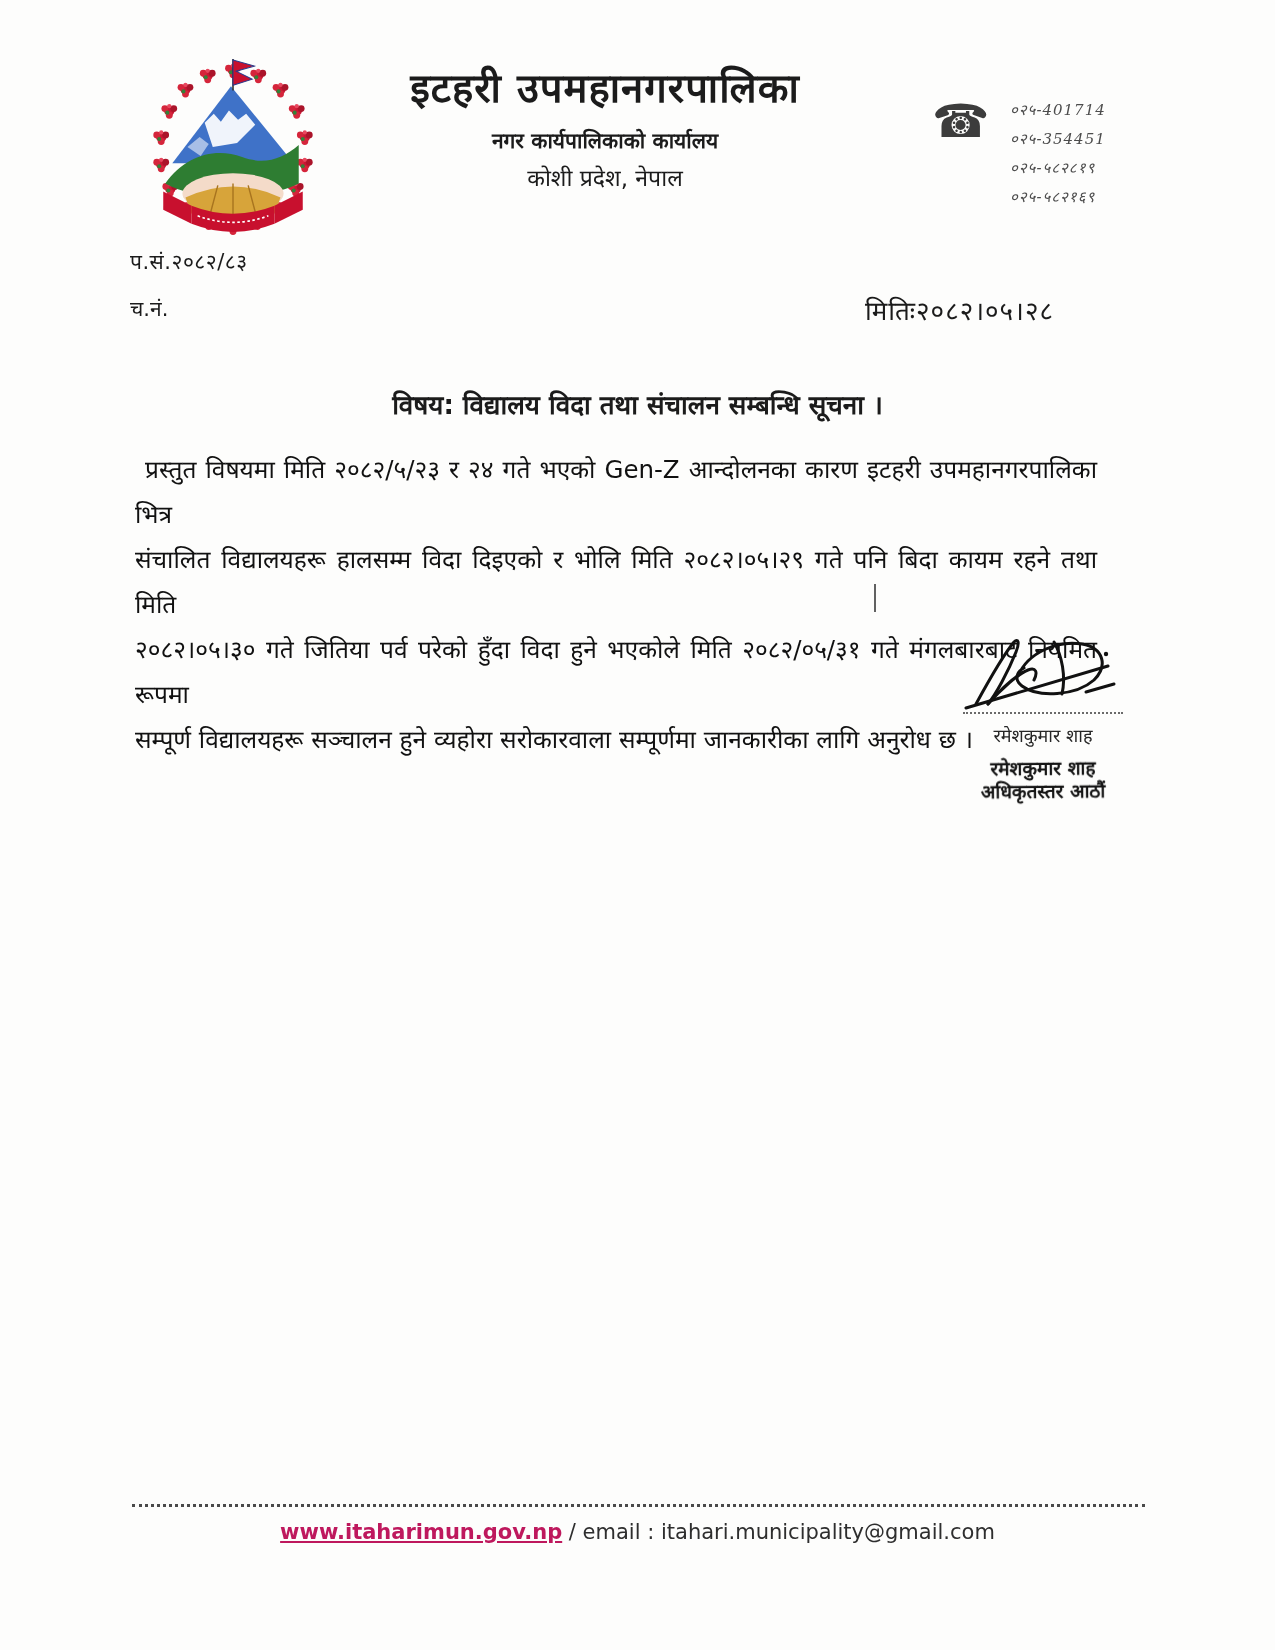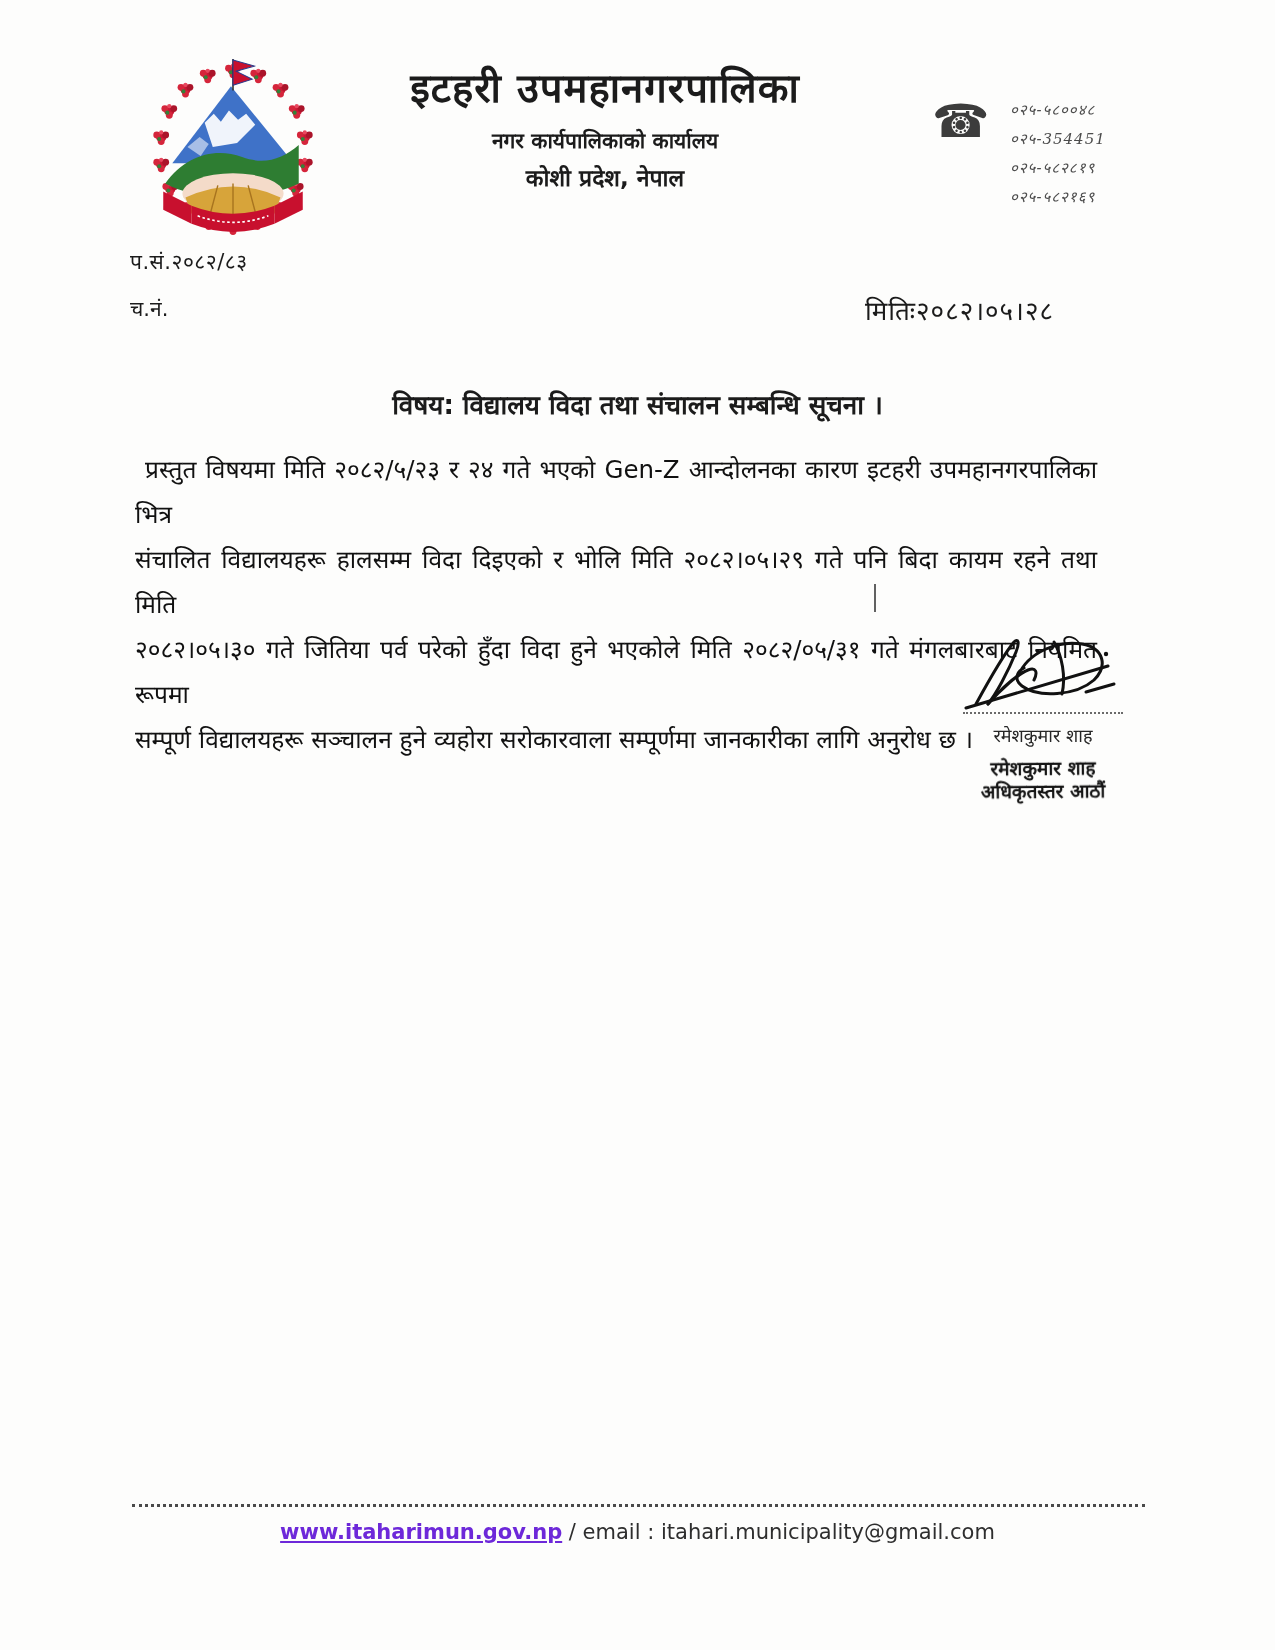--- a/index.html
+++ b/index.html
@@ -11,21 +11,21 @@
     font-family:"DejaVu Sans","Liberation Sans",sans-serif;
     color:#1b1b1b;
     overflow:hidden;
   }
   
   .logo{position:absolute;left:146px;top:56px;width:174px;height:180px;}
   .head-center{position:absolute;left:300px;top:66px;width:610px;text-align:center;}
   .muni-title{font-size:40px;font-weight:700;letter-spacing:1px;margin:0;line-height:1.1;}
   .office-title{font-size:21px;font-weight:700;margin-top:16px;}
   .addr-line{font-size:23px;margin-top:12px;}
-  .prov-line{font-size:23px;margin-top:7px;font-weight:bold;}
+  .prov-line{font-size:23px;margin-top:7px;}
   .phone-block{position:absolute;left:928px;top:84px;width:230px;}
   .phone-icon{position:absolute;left:4px;top:14px;font-size:46px;color:#3c3c3c;line-height:1;}
   .phone-list{position:absolute;left:82px;top:12px;}
   .phone-num{
     font-family:"DejaVu Serif","Liberation Serif",serif;
     font-style:italic;font-size:15px;color:#4c4c4c;
     height:29px;line-height:29px;letter-spacing:1px;
   }
   
   .ref-block{position:absolute;left:130px;top:250px;font-size:21px;line-height:1.2;}
@@ -46,21 +46,21 @@
   .sig-block{position:absolute;left:938px;top:632px;width:210px;text-align:center;}
   .sig-scribble{display:block;margin:0 auto;}
   .sig-dots{width:160px;margin:0 auto;border-bottom:2.5px dotted #6a6a6a;}
   .sig-name{font-size:18px;margin-top:9px;color:#262626;}
   .stamp{margin-top:10px;font-weight:800;font-size:19px;line-height:1.2;
     color:#151515;filter:blur(0.55px);transform:rotate(-0.5deg);}
   
   .footer-rule{position:absolute;left:132px;right:130px;top:1504px;border-top:3px dotted #4a4a4a;}
   .footer-line{position:absolute;left:0;top:1520px;width:100%;text-align:center;
     font-size:21px;color:#2e2e2e;}
-  .site-link{color:#6d28d9;text-decoration:underline;font-weight:600;cursor:pointer;}
+  .site-link{color:#be185d;text-decoration:underline;font-weight:600;cursor:pointer;}
   .email-part{color:#2e2e2e;}
 </style>
 </head>
 <body>
 
 <div class="page">
 
   <div class="logo">
     <svg width="174" height="180" viewBox="0 0 170 178">
       <defs>
@@ -121,21 +121,21 @@
 
   <div class="head-center">
     <div class="muni-title">इटहरी उपमहानगरपालिका</div>
     <div class="office-title">नगर कार्यपालिकाको कार्यालय</div>
     <div class="prov-line">कोशी प्रदेश, नेपाल</div>
   </div>
 
   <div class="phone-block">
     <div class="phone-icon">☎</div>
     <div class="phone-list">
-      <div class="phone-num">०२५-५८००४८</div>
+      <div class="phone-num">०२५-401714</div>
       <div class="phone-num">०२५-354451</div>
       <div class="phone-num">०२५-५८२८१९</div>
       <div class="phone-num">०२५-५८२१६९</div>
     </div>
   </div>
 
   <div class="ref-block">
     <div class="ref-no">प.सं.२०८२/८३</div>
     <div class="dispatch-no">च.नं.</div>
   </div>

